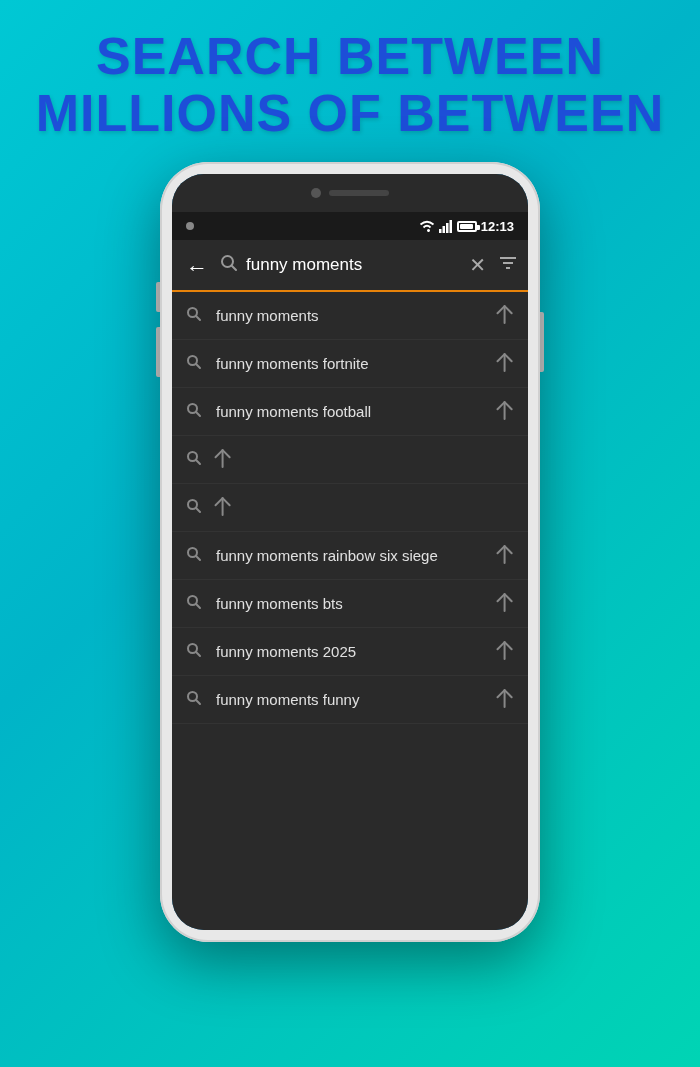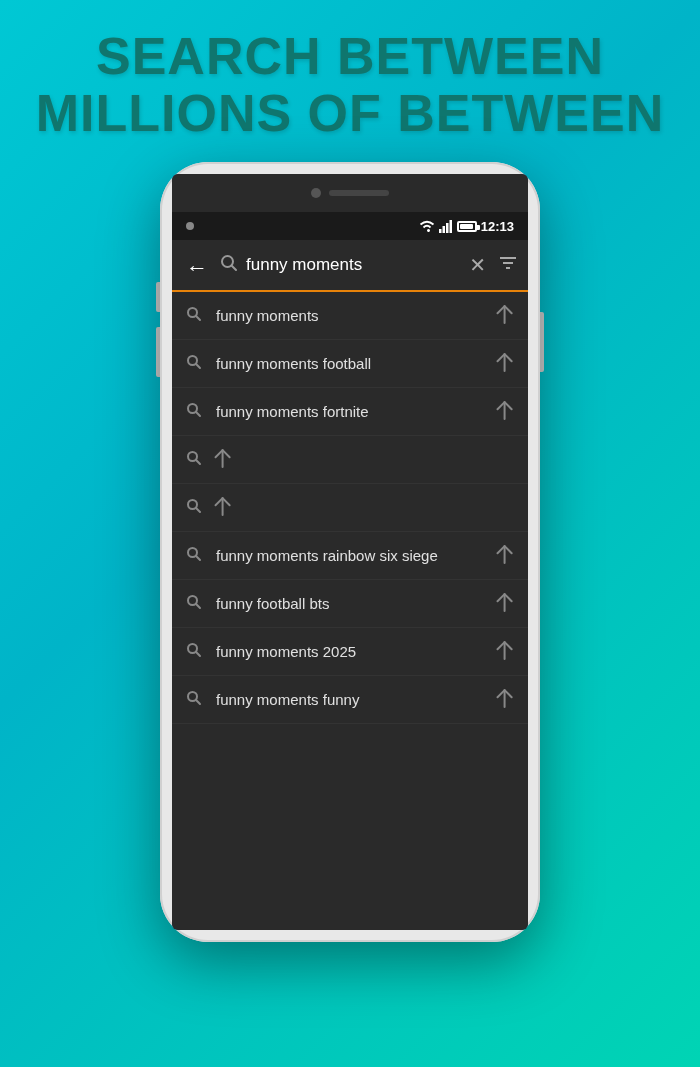--- a/index.html
+++ b/index.html
@@ -9,21 +9,21 @@
       height: 1067px;
       background: linear-gradient(135deg, #00c8d4 0%, #00b4c8 40%, #00d4b4 100%);
       display: flex;
       flex-direction: column;
       align-items: center;
       font-family: Arial, sans-serif;
       overflow: hidden;
     }
 
     .headline {
-      color: #0f766e;
+      color: #1d4ed8;
       font-size: 52px;
       font-weight: 900;
       text-align: center;
       line-height: 1.1;
       margin-top: 28px;
       margin-bottom: 20px;
       text-shadow: 1px 2px 4px rgba(0,0,0,0.15);
       letter-spacing: 1px;
       padding: 0 20px;
     }
@@ -39,21 +39,21 @@
       top: 0; left: 0; right: 0; bottom: 0;
       background: #e8e8e8;
       border-radius: 48px;
       box-shadow: 0 20px 60px rgba(0,0,0,0.4), inset 0 0 0 2px #d0d0d0;
     }
 
     .phone-inner {
       position: absolute;
       top: 12px; left: 12px; right: 12px; bottom: 12px;
       background: #0369a1;
-      border-radius: 6px;
+      border-radius: 32px;
       overflow: hidden;
     }
 
     
     .phone-notch {
       position: absolute;
       top: 0; left: 0; right: 0;
       height: 38px;
       background: #2a2a2a;
       display: flex;
@@ -329,50 +329,50 @@
         </svg>
       </span>
     </div>
           <div class="result-item">
       <span class="result-search-icon">
         <svg width="16" height="16" viewBox="0 0 16 16">
           <circle cx="6.5" cy="6.5" r="4.5" stroke="#888" stroke-width="2" fill="none"></circle>
           <line x1="9.8" y1="9.8" x2="14" y2="14" stroke="#888" stroke-width="2" stroke-linecap="round"></line>
         </svg>
       </span>
+      <span class="result-text">funny moments fortnite</span>
+      <span class="result-arrow">
+        <svg width="16" height="16" viewBox="0 0 16 16">
+          <line x1="14" y1="2" x2="2" y2="14" stroke="#888" stroke-width="2" stroke-linecap="round"></line>
+          <polyline points="4,2 14,2 14,12" stroke="#888" stroke-width="2" fill="none" stroke-linecap="round" stroke-linejoin="round"></polyline>
+        </svg>
+      </span>
+    </div>
+          <div class="result-item">
+      <span class="result-search-icon">
+        <svg width="16" height="16" viewBox="0 0 16 16">
+          <circle cx="6.5" cy="6.5" r="4.5" stroke="#888" stroke-width="2" fill="none"></circle>
+          <line x1="9.8" y1="9.8" x2="14" y2="14" stroke="#888" stroke-width="2" stroke-linecap="round"></line>
+        </svg>
+      </span>
       <span class="result-text">funny moments football</span>
       <span class="result-arrow">
         <svg width="16" height="16" viewBox="0 0 16 16">
           <line x1="14" y1="2" x2="2" y2="14" stroke="#888" stroke-width="2" stroke-linecap="round"></line>
           <polyline points="4,2 14,2 14,12" stroke="#888" stroke-width="2" fill="none" stroke-linecap="round" stroke-linejoin="round"></polyline>
         </svg>
       </span>
     </div>
           <div class="result-item">
       <span class="result-search-icon">
         <svg width="16" height="16" viewBox="0 0 16 16">
           <circle cx="6.5" cy="6.5" r="4.5" stroke="#888" stroke-width="2" fill="none"></circle>
           <line x1="9.8" y1="9.8" x2="14" y2="14" stroke="#888" stroke-width="2" stroke-linecap="round"></line>
         </svg>
       </span>
-      <span class="result-text">funny moments fortnite</span>
-      <span class="result-arrow">
-        <svg width="16" height="16" viewBox="0 0 16 16">
-          <line x1="14" y1="2" x2="2" y2="14" stroke="#888" stroke-width="2" stroke-linecap="round"></line>
-          <polyline points="4,2 14,2 14,12" stroke="#888" stroke-width="2" fill="none" stroke-linecap="round" stroke-linejoin="round"></polyline>
-        </svg>
-      </span>
-    </div>
-          <div class="result-item">
-      <span class="result-search-icon">
-        <svg width="16" height="16" viewBox="0 0 16 16">
-          <circle cx="6.5" cy="6.5" r="4.5" stroke="#888" stroke-width="2" fill="none"></circle>
-          <line x1="9.8" y1="9.8" x2="14" y2="14" stroke="#888" stroke-width="2" stroke-linecap="round"></line>
-        </svg>
-      </span>
       <span class="result-arrow">
         <svg width="16" height="16" viewBox="0 0 16 16">
           <line x1="14" y1="2" x2="2" y2="14" stroke="#888" stroke-width="2" stroke-linecap="round"></line>
           <polyline points="4,2 14,2 14,12" stroke="#888" stroke-width="2" fill="none" stroke-linecap="round" stroke-linejoin="round"></polyline>
         </svg>
       </span>
     </div>
           <div class="result-item">
       <span class="result-search-icon">
         <svg width="16" height="16" viewBox="0 0 16 16">
@@ -402,21 +402,21 @@
         </svg>
       </span>
     </div>
           <div class="result-item">
       <span class="result-search-icon">
         <svg width="16" height="16" viewBox="0 0 16 16">
           <circle cx="6.5" cy="6.5" r="4.5" stroke="#888" stroke-width="2" fill="none"></circle>
           <line x1="9.8" y1="9.8" x2="14" y2="14" stroke="#888" stroke-width="2" stroke-linecap="round"></line>
         </svg>
       </span>
-      <span class="result-text">funny football bts</span>
+      <span class="result-text">funny moments bts</span>
       <span class="result-arrow">
         <svg width="16" height="16" viewBox="0 0 16 16">
           <line x1="14" y1="2" x2="2" y2="14" stroke="#888" stroke-width="2" stroke-linecap="round"></line>
           <polyline points="4,2 14,2 14,12" stroke="#888" stroke-width="2" fill="none" stroke-linecap="round" stroke-linejoin="round"></polyline>
         </svg>
       </span>
     </div>
           <div class="result-item">
       <span class="result-search-icon">
         <svg width="16" height="16" viewBox="0 0 16 16">

